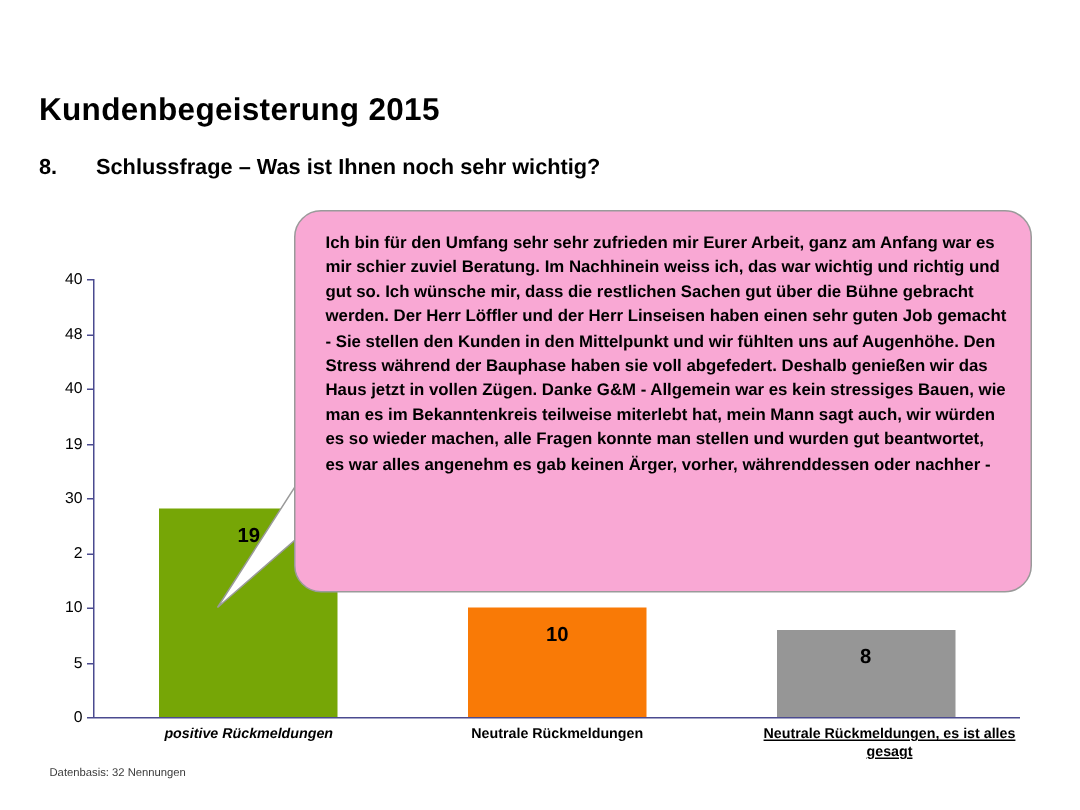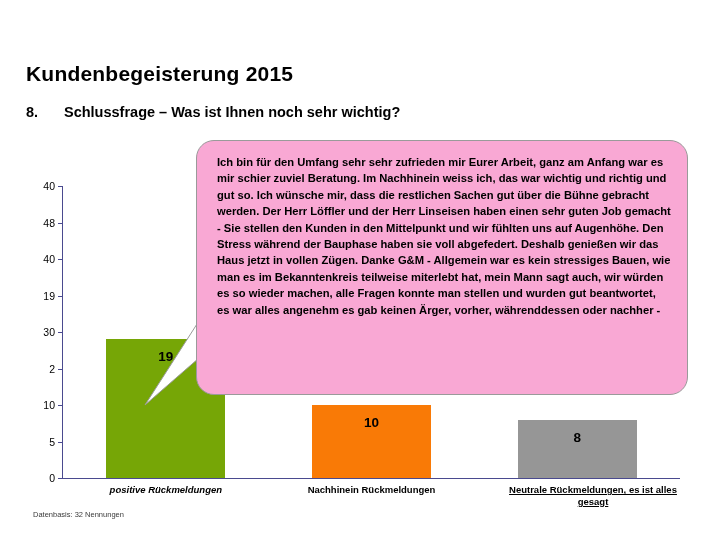--- a/index.html
+++ b/index.html
@@ -210,21 +210,21 @@
     <div id="plot">
         <div class="bar" style="left: 43.3333px; width: 119px; height: 138.7px; background: rgb(118, 166, 6);"></div>
         <div class="bar-value" style="left: 62.8333px; width: 80px; top: 131.3px;">19</div>
         <div class="bar" style="left: 249px; width: 119px; height: 73px; background: rgb(249, 122, 6);"></div>
         <div class="bar-value" style="left: 268.5px; width: 80px; top: 197px;">10</div>
         <div class="bar" style="left: 454.667px; width: 119px; height: 58.4px; background: rgb(150, 150, 150);"></div>
         <div class="bar-value" style="left: 474.167px; width: 80px; top: 211.6px;">8</div>
       </div>
     <div id="cat-labels">
         <div class="cat-label" style="left: 65.8333px; width: 200px; font-style: italic;">positive Rückmeldungen</div>
-        <div class="cat-label" style="left: 271.5px; width: 200px;">Nachhinein Rückmeldungen</div>
+        <div class="cat-label" style="left: 271.5px; width: 200px;">Neutrale Rückmeldungen</div>
         <div class="cat-label" style="left: 493px; width: 200px; text-decoration: underline;">Neutrale Rückmeldungen, es ist alles gesagt</div>
       </div>
   </div>
 
   <div id="footnote">Datenbasis: 32 Nennungen</div>
 
   <svg id="callout-tail" viewBox="0 0 180 150">
     <polygon points="5,150 175,2 100,2" fill="#ffffff" stroke="#9a9a9a" stroke-width="1"></polygon>
     <line x1="100" y1="0" x2="176" y2="0" stroke="#ffffff" stroke-width="3"></line>
   </svg>

